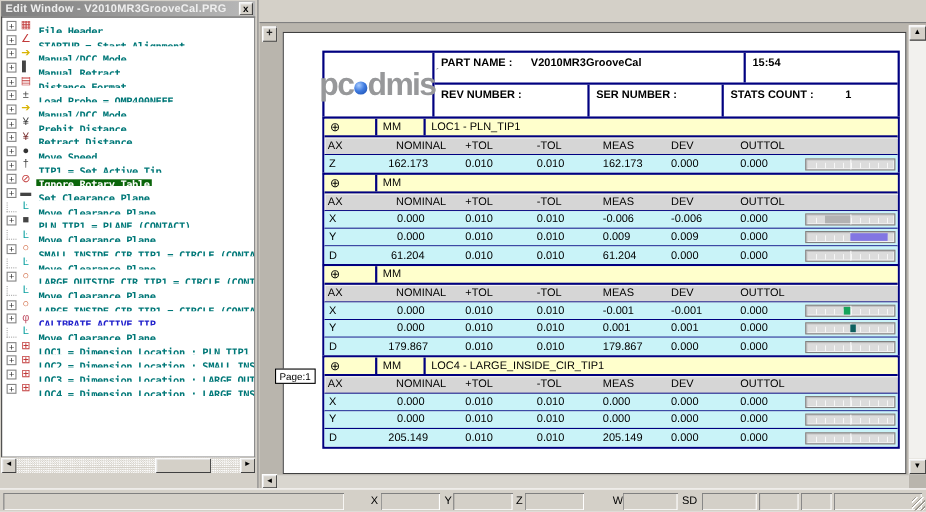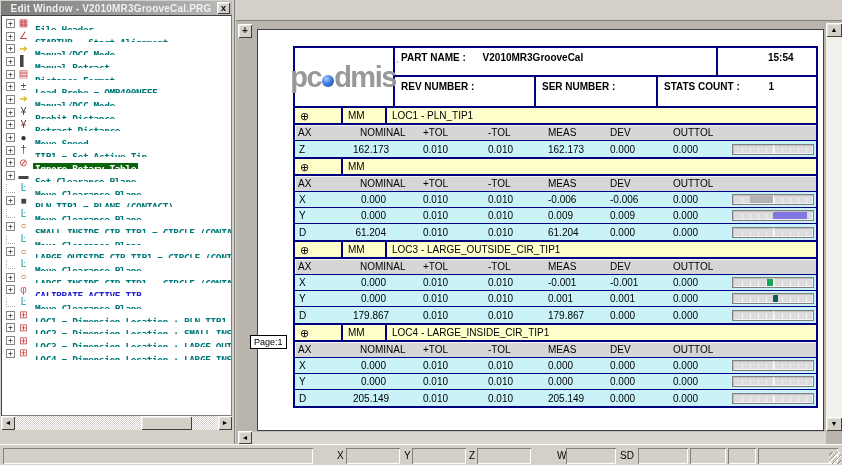--- a/index.html
+++ b/index.html
@@ -8,21 +8,21 @@
 
   #app { position:absolute; inset:0; width:842px; height:465px; background:#d4d0c8; }
 
   
   #edit-window { position:absolute; left:0; top:0; width:235px; height:444px;
     background:#d4d0c8; border-right:1px solid #808080; }
   .titlebar { position:absolute; left:1px; top:1px; right:2px; height:14px;
     background:linear-gradient(90deg,#7d7d7d,#b9b9b9); display:flex; align-items:center;
     padding:0 2px 0 4px; }
   .titlebar .title { color:#efefef; font-size:10px; font-weight:bold; white-space:nowrap;
-    overflow:hidden; flex:1; letter-spacing:0.2px;text-align:center; }
+    overflow:hidden; flex:1; letter-spacing:0.2px; }
   .close-btn { width:13px; height:12px; background:#d4d0c8; border:none; font-size:9px;
     font-weight:bold; line-height:10px; color:#000; cursor:default; font-family:"Liberation Sans",sans-serif;
     box-shadow: inset 1px 1px 0 #ffffff, inset -1px -1px 0 #404040, inset 2px 2px 0 #e8e8e8; }
 
   .tree { position:absolute; left:1px; top:15px; right:2px; bottom:28px; background:#ffffff;
     border:1px solid #808080; border-top-color:#404040; border-left-color:#404040;
     overflow:hidden; padding:1px 0 0 2px; }
   .tree-row { display:flex; align-items:center; height:12.7px; white-space:nowrap; overflow:hidden; }
   .expand-box { flex:0 0 9px; width:9px; height:9px; border:1px solid #848484; background:#fff;
     font-size:8px; line-height:7px; text-align:center; color:#333; margin:0 2px 0 2px;
@@ -67,23 +67,23 @@
     white-space:nowrap; }
   .logo-dot { display:inline-block; width:12px; height:12px; border-radius:50%;
     background:radial-gradient(circle at 35% 30%, #a8ccff 0%, #3f7be0 45%, #1547a8 100%);
     margin:0 0 0 1px; vertical-align:baseline; }
   .logo-tick { font-size:10px; color:#97989a; vertical-align:top; }
   .hright { flex:1; display:flex; flex-direction:column; }
   .hrow { display:flex; height:29px; }
   .hrow.r1 { border-bottom:2px solid #000080; }
   .hcell { font-size:10px; font-weight:bold; color:#000; padding:4px 0 0 6px; }
   .hcell .lbl { margin-right:14px; }
-  .cell-part { width:323px; border-right:2px solid #000080; }
+  .cell-part { width:283px; border-right:2px solid #000080; }
   .cell-date { width:82px; border-right:2px solid #000080; line-height:11px; }
-  .cell-time { flex:1;margin-left:44px; }
+  .cell-time { flex:1; }
   .cell-rev { width:141px; border-right:2px solid #000080; }
   .cell-ser { width:122px; border-right:2px solid #000080; }
   .cell-stats { flex:1; }
   .cell-stats .val { margin-left:12px; }
 
   .dim-block { border:2px solid #000080; margin-top:-2px; background:#fff; }
   .yellow-row { display:grid; grid-template-columns:48px 44px 1fr; height:17px;
     background:#ffffcc; border-bottom:2px solid #000080; }
   .yellow-row > div { font-size:10px; padding:2px 0 0 5px; border-right:2px solid #000080;
     overflow:hidden; white-space:nowrap; }
@@ -417,21 +417,20 @@
                 <div class="gauge">
                   <div class="ticks"></div>
                   <div class="mid"></div>
                 </div>
               </div>
             </div>
             <div class="dim-block">
               <div class="yellow-row">
                 <div><span class="feat-icon">⊕</span></div>
                 <div>MM</div>
-                <div>LOC3 - LARGE_OUTSIDE_CIR_TIP1</div>
               </div>
               <div class="cols-row">
                 <span>AX</span>
                 <span class="h-nom">NOMINAL</span>
                 <span>+TOL</span>
                 <span>-TOL</span>
                 <span>MEAS</span>
                 <span>DEV</span>
                 <span>OUTTOL</span>
                 <span></span>

